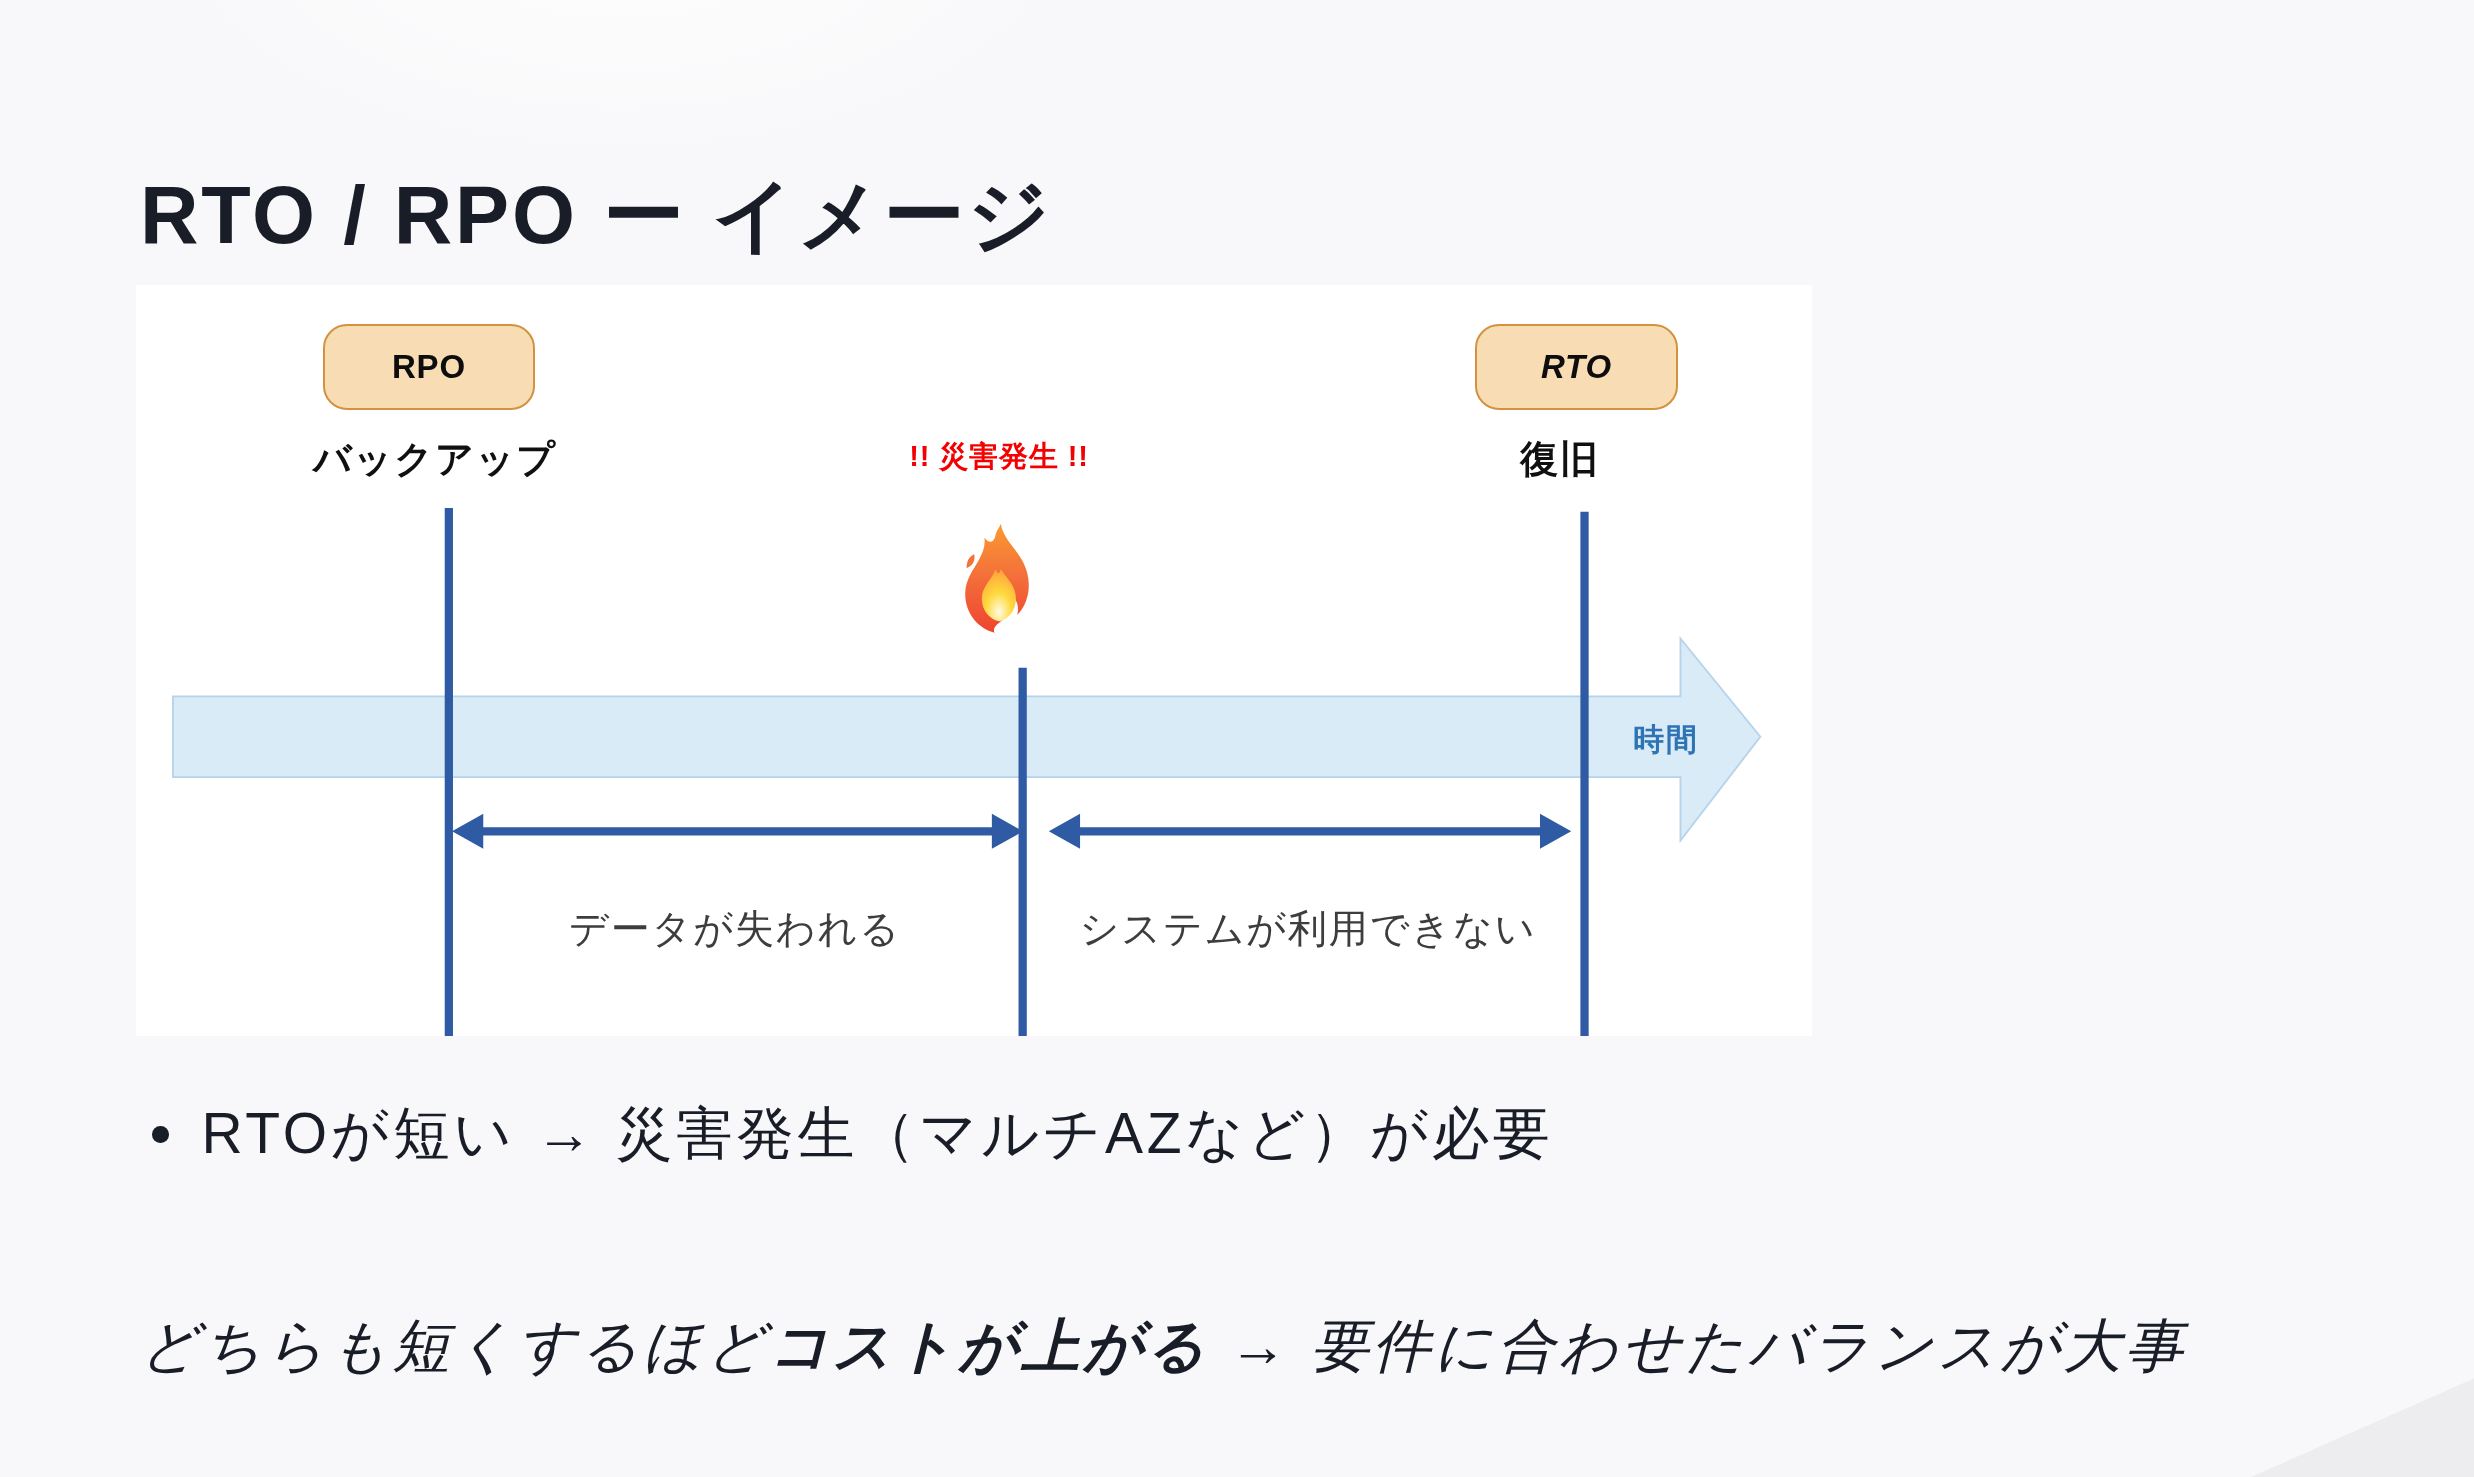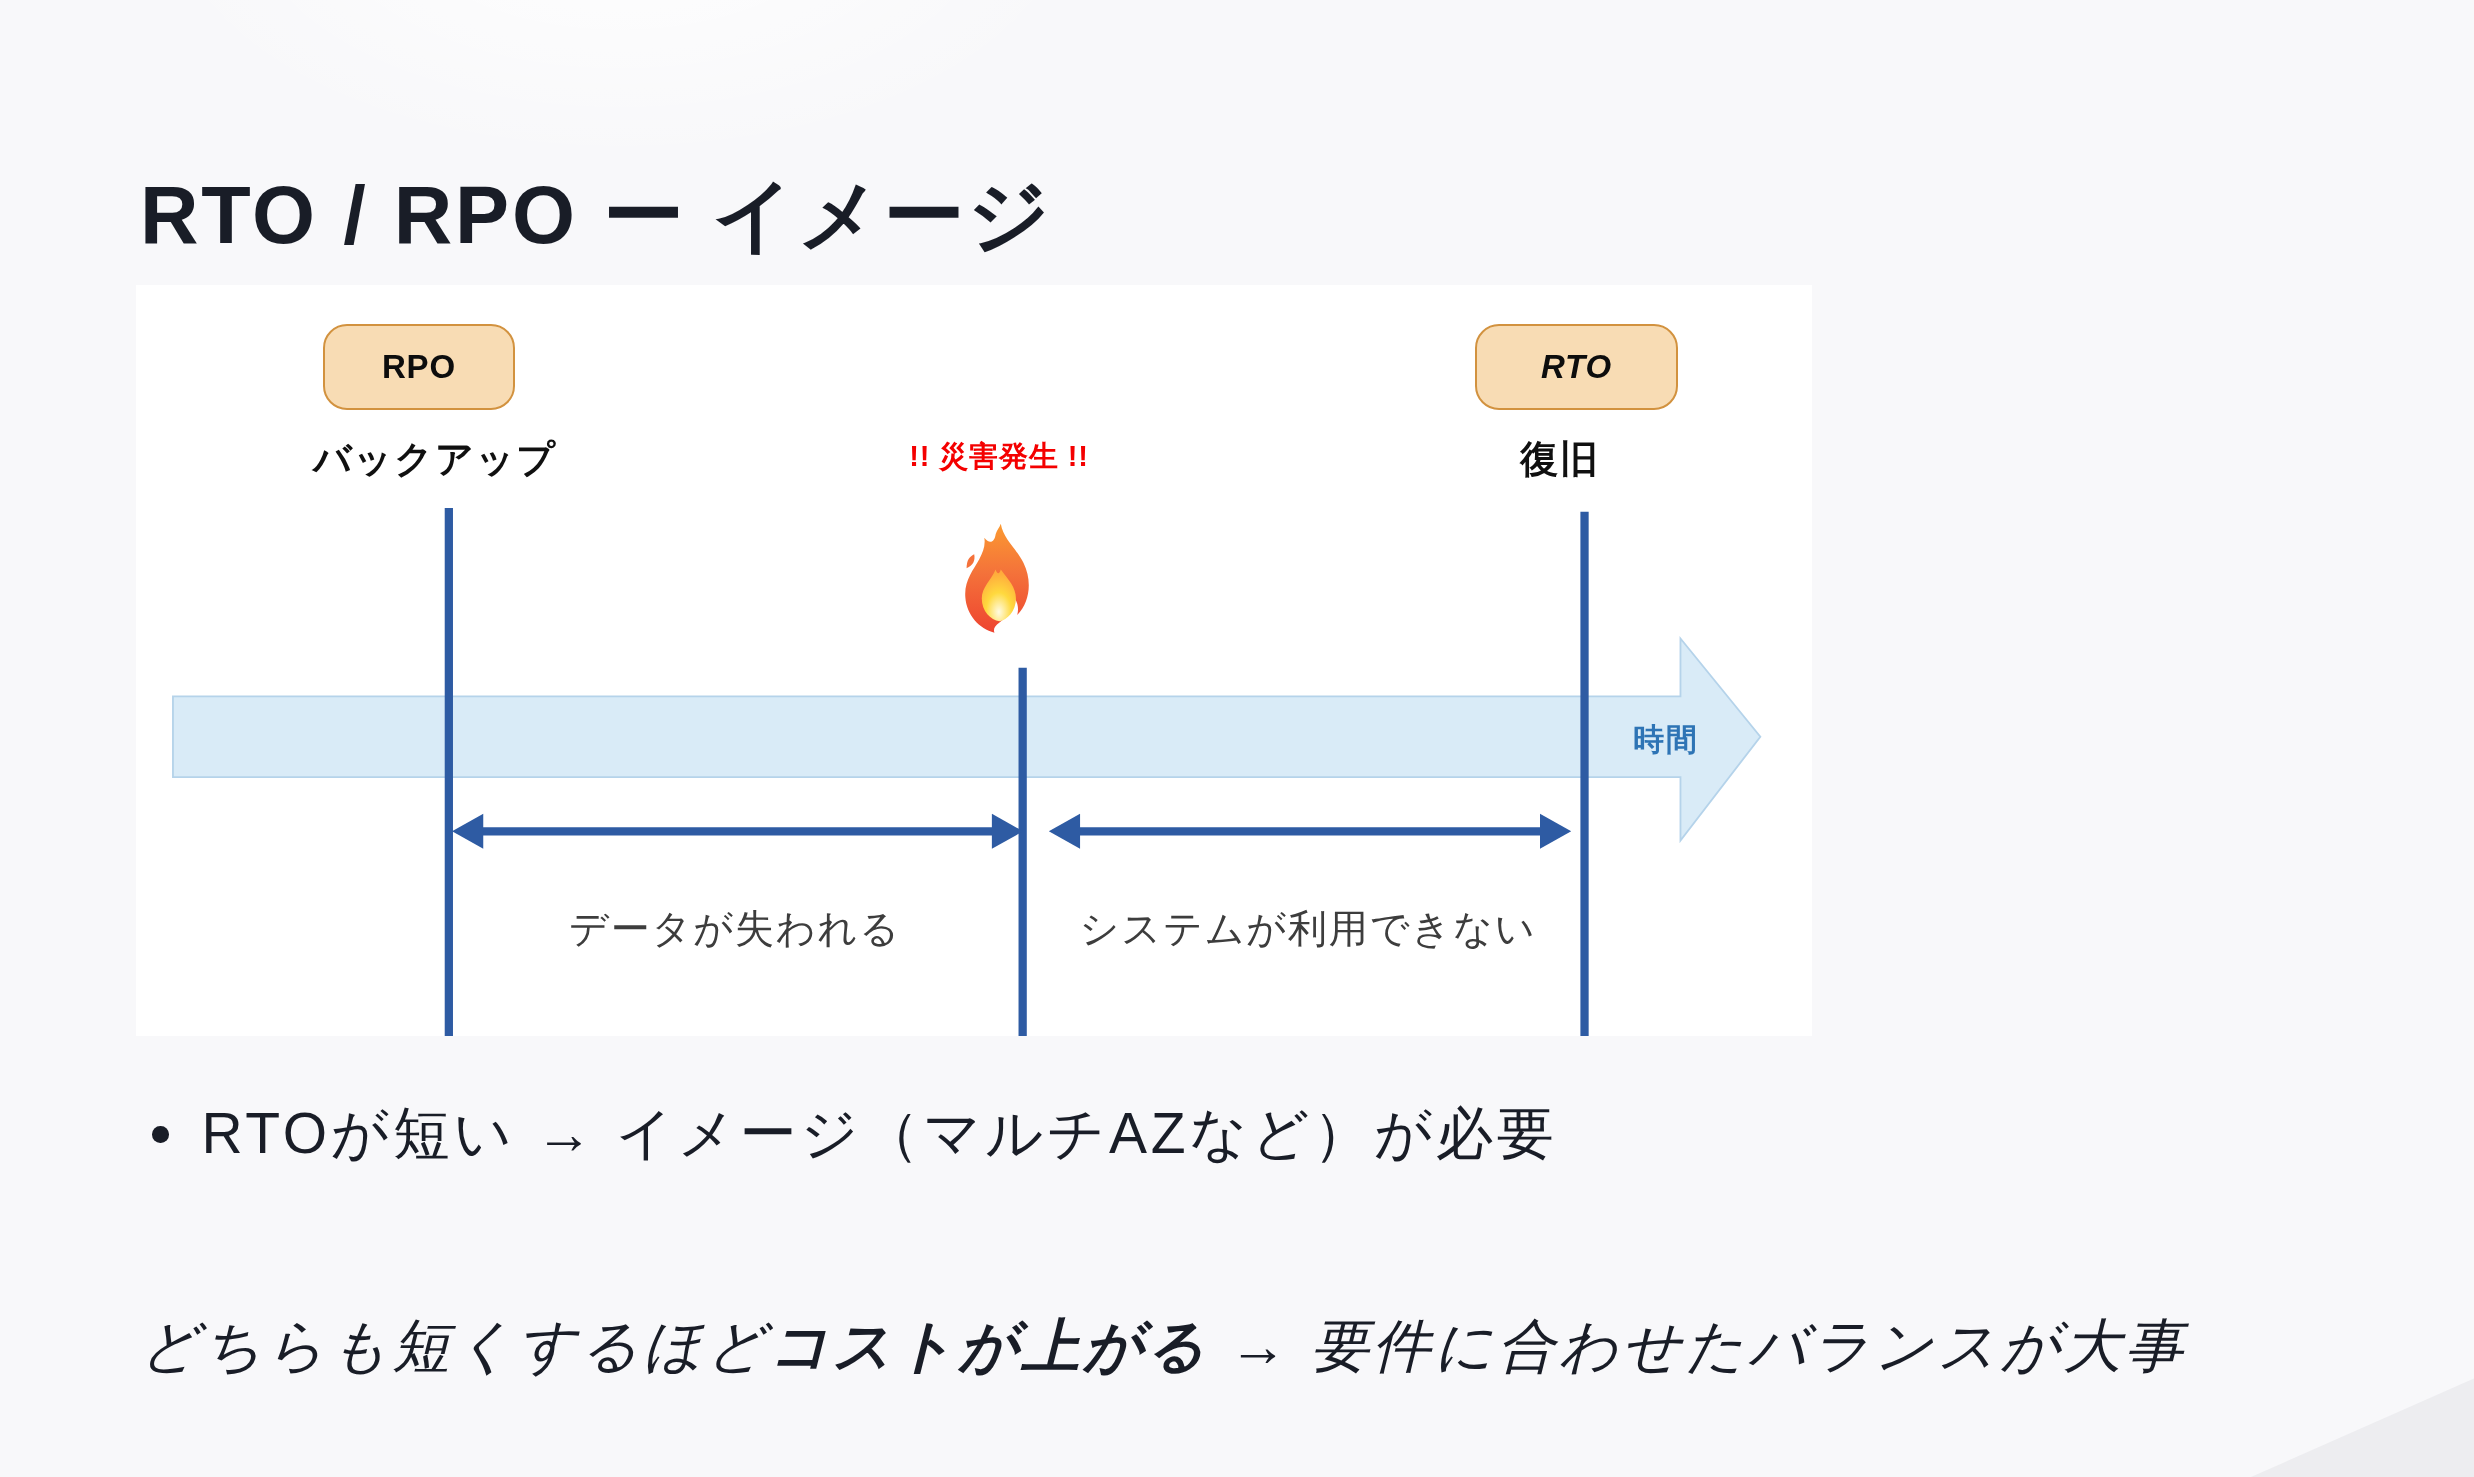--- a/index.html
+++ b/index.html
@@ -24,21 +24,21 @@
     position:absolute;left:136px;top:285px;width:1676px;height:751px;
     background:#ffffff;
   }
   .panel-svg{position:absolute;left:0;top:0;}
   .badge{
     position:absolute;top:39px;height:86px;box-sizing:border-box;
     background:#f8dcb4;border:2.8px solid #d2923f;border-radius:24px;
     display:flex;align-items:center;justify-content:center;
     font-size:33px;font-weight:700;color:#0d0d0d;letter-spacing:0.9px;
   }
-  .badge-rpo{left:187px;width:192px;text-align:right;}
+  .badge-rpo{left:187px;width:212px;text-align:right;}
   .badge-rto{left:1339px;width:203px;font-style:italic;}
   .event-label{
     position:absolute;top:149px;transform:translateX(-50%);
     font-size:38px;font-weight:700;color:#101010;letter-spacing:1.8px;
     white-space:nowrap;
   }
   .event-backup{left:299px;}
   .event-recovery{left:1424px;}
   .disaster-label{
     position:absolute;left:863px;top:152px;transform:translateX(-50%);
@@ -140,20 +140,20 @@
 
   <div class="time-label">時間</div>
 
   <div class="span-caption caption-dataloss">データが失われる</div>
   <div class="span-caption caption-sysdown">システムが利用できない</div>
 </div>
 
 <div class="bullet-list">
   <div class="bullet-row">
     <span class="bullet-dot"></span>
-    <span>RTOが短い → イメージ（マルチAZなど）が必要</span>
+    <span>RTOが短い → 災害発生（マルチAZなど）が必要</span>
   </div>
 </div>
 
 <div class="conclusion-line"><span>どちらも短くするほど</span><span class="bold">コストが上がる</span><span> → 要件に合わせたバランスが大事</span></div>
 
 <div class="corner-wedge"></div>
 
 
 </body></html>

